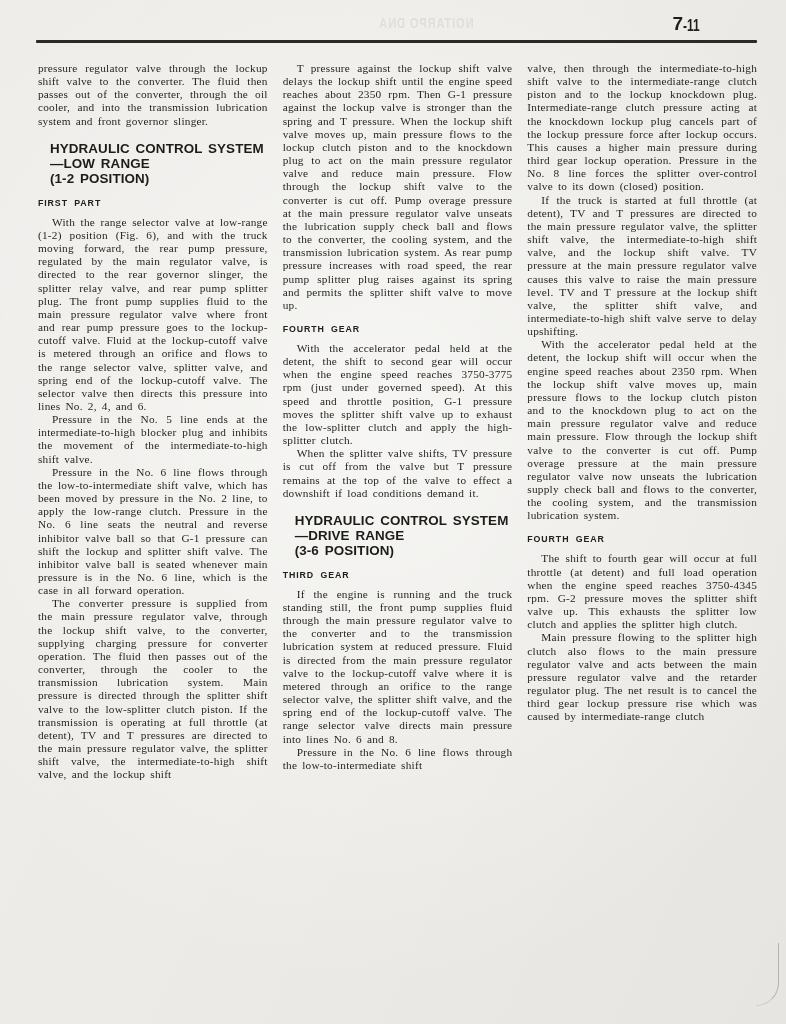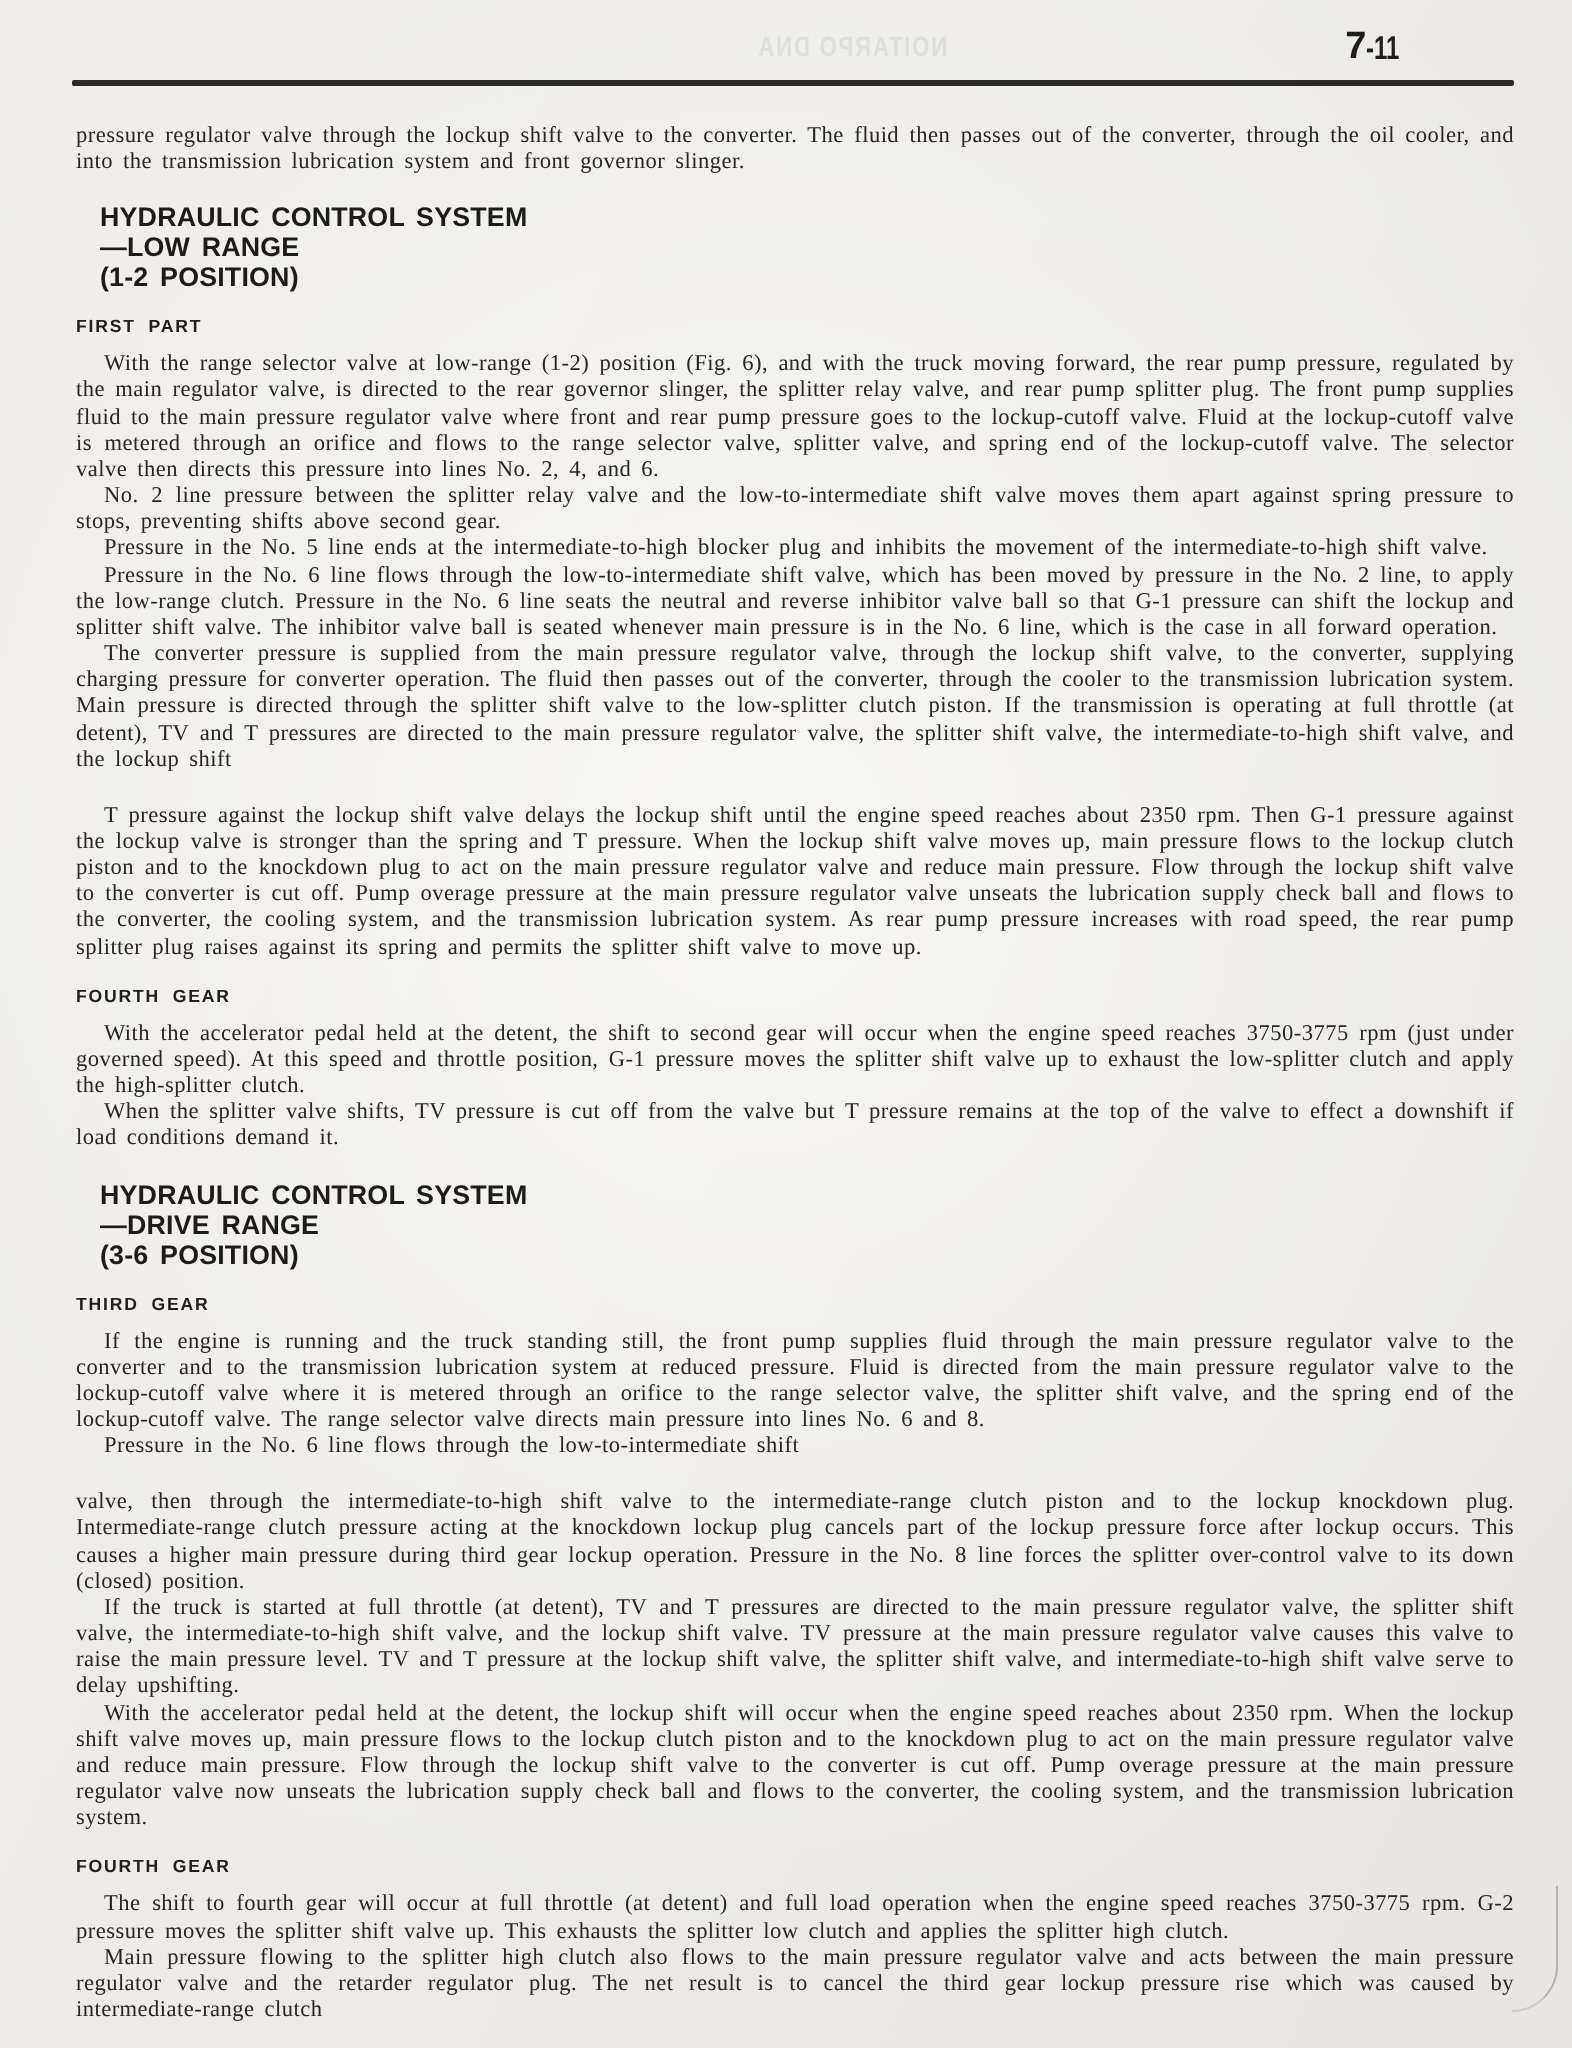--- a/index.html
+++ b/index.html
@@ -82,21 +82,20 @@
     width: 721px; height: 3px;
     background: #2b2a26;
     border-radius: 1px;
   }
   
   .columns {
     position: absolute;
     top: 62px; left: 38px; right: 29px;
     display: flex;
     gap: 15px;
-    flex-direction: column;
   }
   .column { flex: 1 1 0; min-width: 0; }
   .para {
     margin: 0;
     font-size: 11.3px;
     line-height: 13.15px;
     letter-spacing: 0.22px;
     word-spacing: 2px;
     text-align: justify;
     color: #28261f;
@@ -148,21 +147,20 @@
   <div class="header-rule"></div>
 
   <main class="columns" id="columns">
       <div class="column">
         <p class="para">pressure regulator valve through the lockup shift valve to the converter. The fluid then passes out of the converter, through the oil cooler, and into the transmission lubrication system and front governor slinger.</p>
         <h2 class="section-heading">HYDRAULIC CONTROL SYSTEM
 —LOW RANGE
 (1-2 POSITION)</h2>
         <h3 class="sub-heading">FIRST PART</h3>
         <p class="para indent">With the range selector valve at low-range (1-2) position (Fig. 6), and with the truck moving forward, the rear pump pressure, regulated by the main regulator valve, is directed to the rear governor slinger, the splitter relay valve, and rear pump splitter plug. The front pump supplies fluid to the main pressure regulator valve where front and rear pump pressure goes to the lockup-cutoff valve. Fluid at the lockup-cutoff valve is metered through an orifice and flows to the range selector valve, splitter valve, and spring end of the lockup-cutoff valve. The selector valve then directs this pressure into lines No. 2, 4, and 6.</p>
-        <p class="para indent">No. 2 line pressure between the splitter relay valve and the low-to-intermediate shift valve moves them apart against spring pressure to stops, preventing shifts above second gear.</p>
         <p class="para indent">Pressure in the No. 5 line ends at the intermediate-to-high blocker plug and inhibits the movement of the intermediate-to-high shift valve.</p>
         <p class="para indent">Pressure in the No. 6 line flows through the low-to-intermediate shift valve, which has been moved by pressure in the No. 2 line, to apply the low-range clutch. Pressure in the No. 6 line seats the neutral and reverse inhibitor valve ball so that G-1 pressure can shift the lockup and splitter shift valve. The inhibitor valve ball is seated whenever main pressure is in the No. 6 line, which is the case in all forward operation.</p>
         <p class="para indent">The converter pressure is supplied from the main pressure regulator valve, through the lockup shift valve, to the converter, supplying charging pressure for converter operation. The fluid then passes out of the converter, through the cooler to the transmission lubrication system. Main pressure is directed through the splitter shift valve to the low-splitter clutch piston. If the transmission is operating at full throttle (at detent), TV and T pressures are directed to the main pressure regulator valve, the splitter shift valve, the intermediate-to-high shift valve, and the lockup shift</p>
       </div>
       <div class="column">
         <p class="para indent">T pressure against the lockup shift valve delays the lockup shift until the engine speed reaches about 2350 rpm. Then G-1 pressure against the lockup valve is stronger than the spring and T pressure. When the lockup shift valve moves up, main pressure flows to the lockup clutch piston and to the knockdown plug to act on the main pressure regulator valve and reduce main pressure. Flow through the lockup shift valve to the converter is cut off. Pump overage pressure at the main pressure regulator valve unseats the lubrication supply check ball and flows to the converter, the cooling system, and the transmission lubrication system. As rear pump pressure increases with road speed, the rear pump splitter plug raises against its spring and permits the splitter shift valve to move up.</p>
         <h3 class="sub-heading">FOURTH GEAR</h3>
         <p class="para indent">With the accelerator pedal held at the detent, the shift to second gear will occur when the engine speed reaches 3750-3775 rpm (just under governed speed). At this speed and throttle position, G-1 pressure moves the splitter shift valve up to exhaust the low-splitter clutch and apply the high-splitter clutch.</p>
         <p class="para indent">When the splitter valve shifts, TV pressure is cut off from the valve but T pressure remains at the top of the valve to effect a downshift if load conditions demand it.</p>
         <h2 class="section-heading">HYDRAULIC CONTROL SYSTEM
@@ -170,20 +168,20 @@
 (3-6 POSITION)</h2>
         <h3 class="sub-heading">THIRD GEAR</h3>
         <p class="para indent">If the engine is running and the truck standing still, the front pump supplies fluid through the main pressure regulator valve to the converter and to the transmission lubrication system at reduced pressure. Fluid is directed from the main pressure regulator valve to the lockup-cutoff valve where it is metered through an orifice to the range selector valve, the splitter shift valve, and the spring end of the lockup-cutoff valve. The range selector valve directs main pressure into lines No. 6 and 8.</p>
         <p class="para indent">Pressure in the No. 6 line flows through the low-to-intermediate shift</p>
       </div>
       <div class="column">
         <p class="para">valve, then through the intermediate-to-high shift valve to the intermediate-range clutch piston and to the lockup knockdown plug. Intermediate-range clutch pressure acting at the knockdown lockup plug cancels part of the lockup pressure force after lockup occurs. This causes a higher main pressure during third gear lockup operation. Pressure in the No. 8 line forces the splitter over-control valve to its down (closed) position.</p>
         <p class="para indent">If the truck is started at full throttle (at detent), TV and T pressures are directed to the main pressure regulator valve, the splitter shift valve, the intermediate-to-high shift valve, and the lockup shift valve. TV pressure at the main pressure regulator valve causes this valve to raise the main pressure level. TV and T pressure at the lockup shift valve, the splitter shift valve, and intermediate-to-high shift valve serve to delay upshifting.</p>
         <p class="para indent">With the accelerator pedal held at the detent, the lockup shift will occur when the engine speed reaches about 2350 rpm. When the lockup shift valve moves up, main pressure flows to the lockup clutch piston and to the knockdown plug to act on the main pressure regulator valve and reduce main pressure. Flow through the lockup shift valve to the converter is cut off. Pump overage pressure at the main pressure regulator valve now unseats the lubrication supply check ball and flows to the converter, the cooling system, and the transmission lubrication system.</p>
         <h3 class="sub-heading">FOURTH GEAR</h3>
-        <p class="para indent">The shift to fourth gear will occur at full throttle (at detent) and full load operation when the engine speed reaches 3750-3775 rpm. G-2 pressure moves the splitter shift valve up. This exhausts the splitter low clutch and applies the splitter high clutch.</p>
+        <p class="para indent">The shift to fourth gear will occur at full throttle (at detent) and full load operation when the engine speed reaches 3750-4345 rpm. G-2 pressure moves the splitter shift valve up. This exhausts the splitter low clutch and applies the splitter high clutch.</p>
         <p class="para indent">Main pressure flowing to the splitter high clutch also flows to the main pressure regulator valve and acts between the main pressure regulator valve and the retarder regulator plug. The net result is to cancel the third gear lockup pressure rise which was caused by intermediate-range clutch</p>
       </div>
     </main>
 
   <div class="page-curl"></div>
 
 </div>
 
 </body></html>

